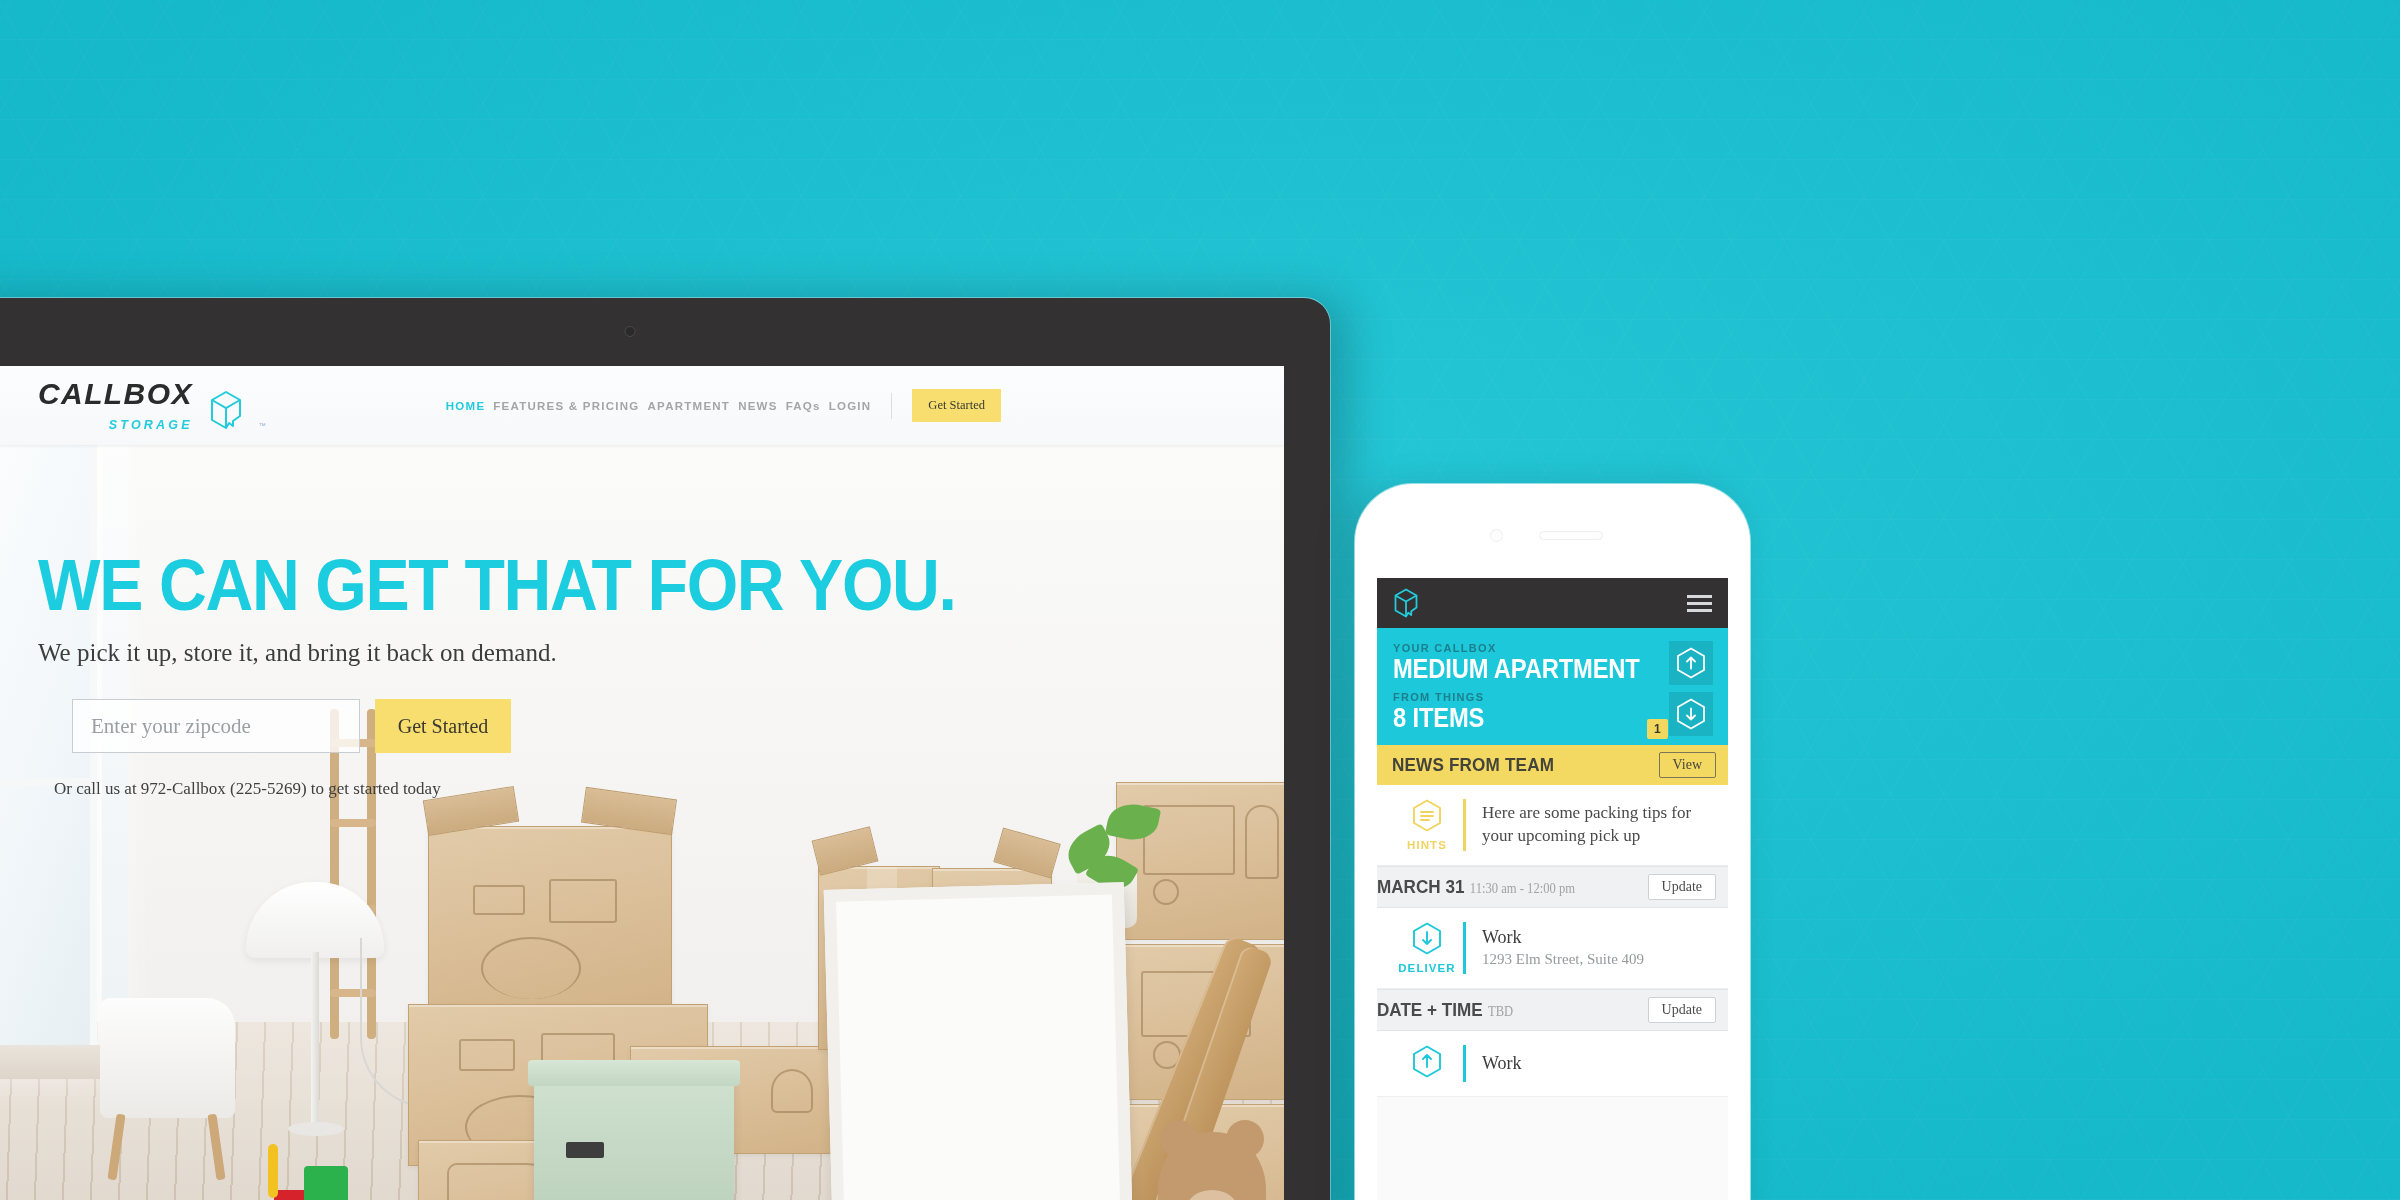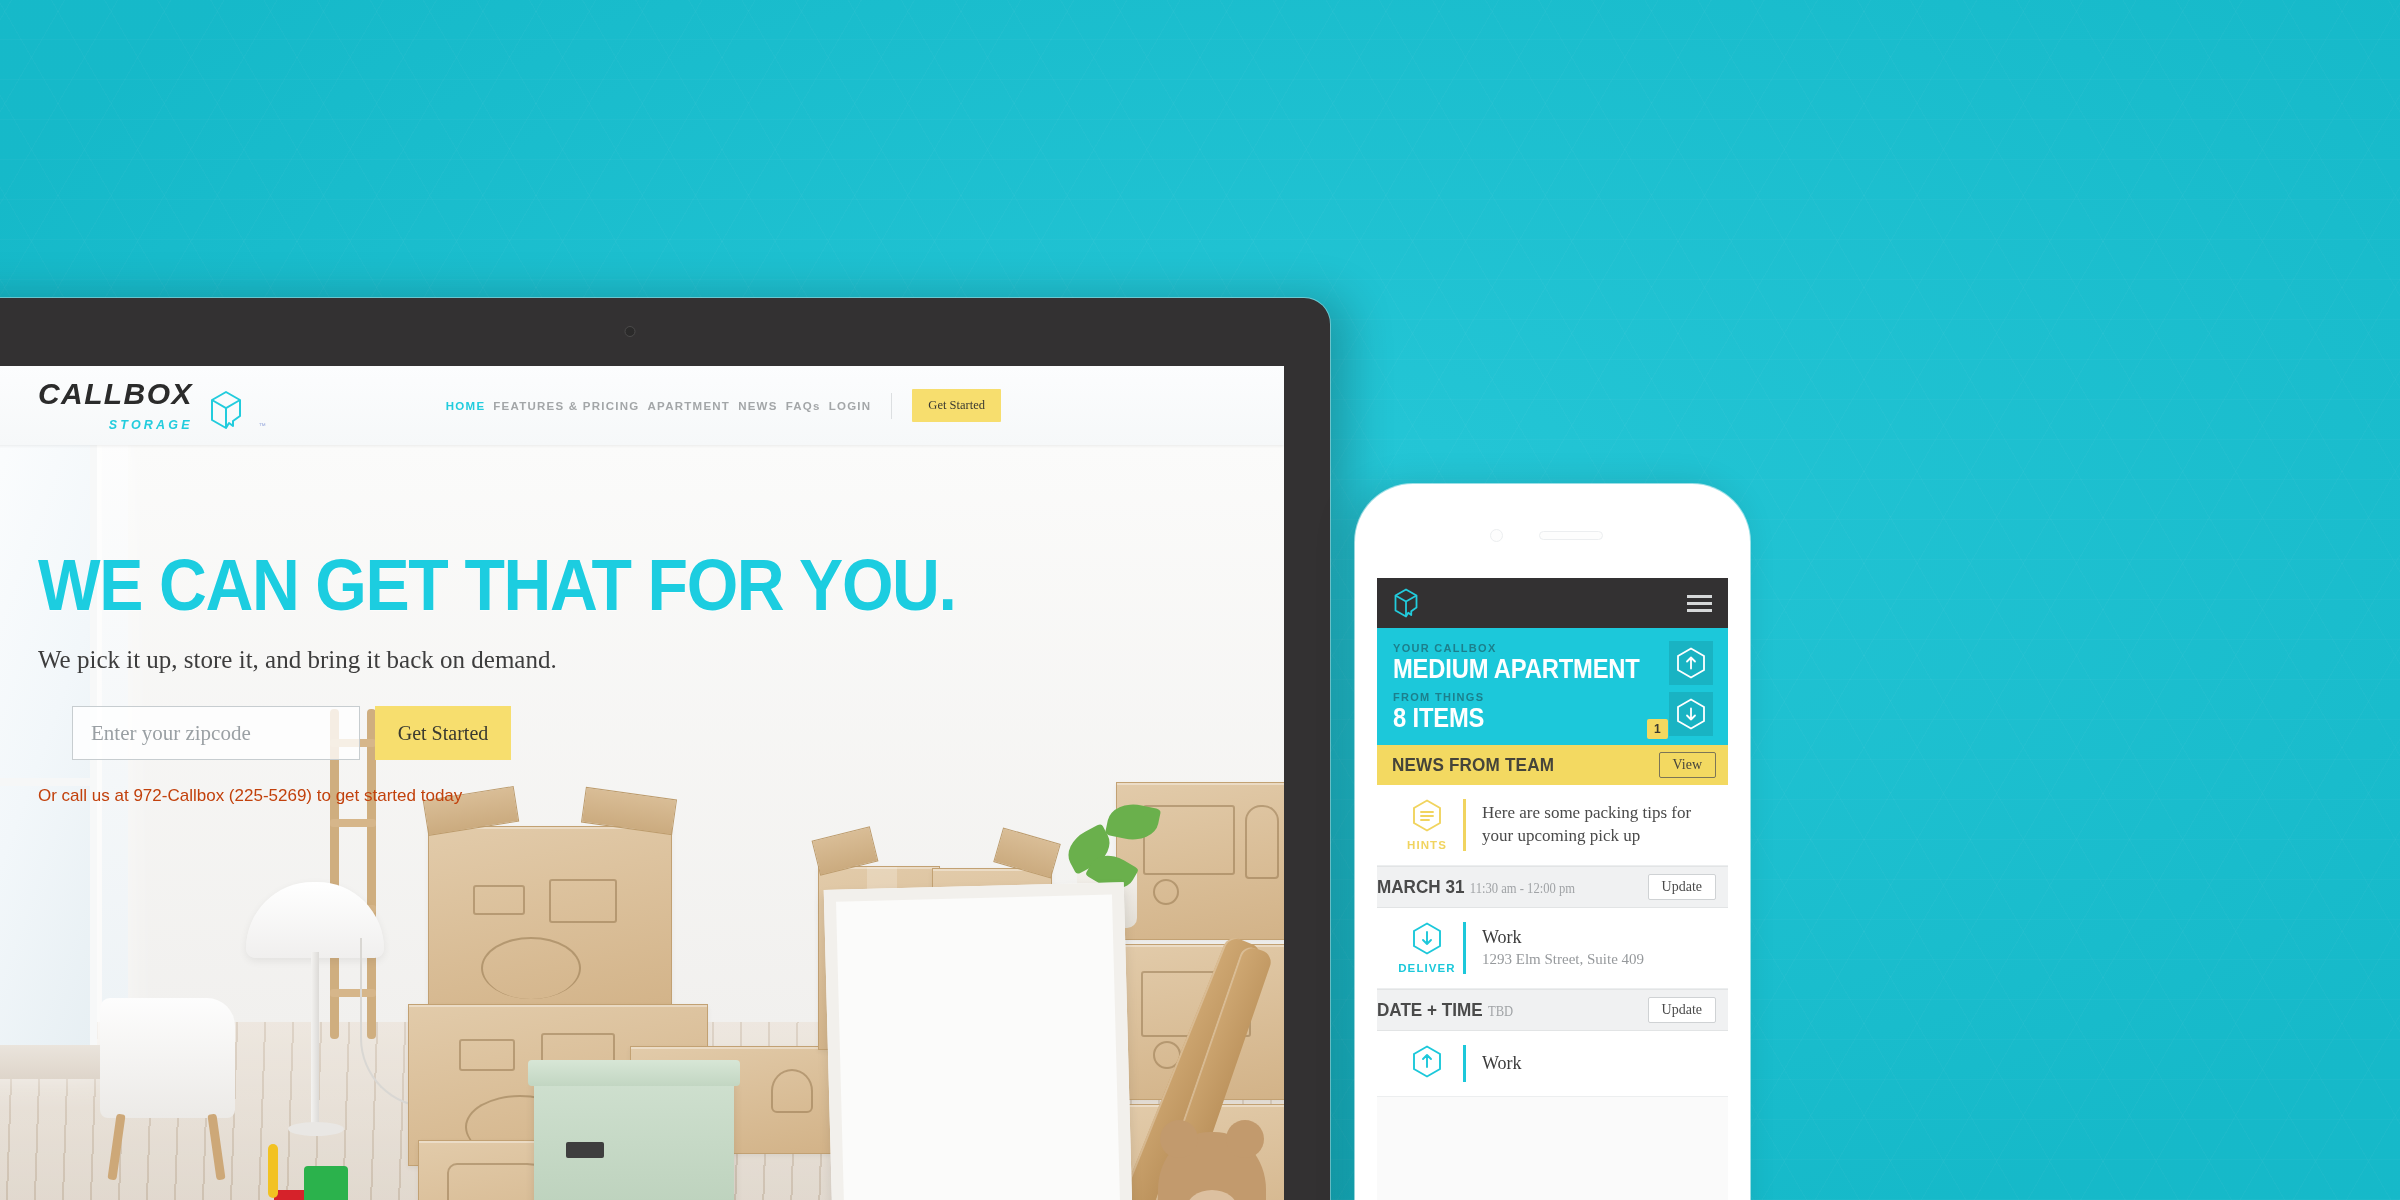--- a/index.html
+++ b/index.html
@@ -220,39 +220,39 @@
   #hero-copy{ position:absolute; left:108px; top:106px; z-index:4; }
   #hero-title{
     font-family:"Liberation Sans", sans-serif;
     font-weight:bold; font-size:72px; line-height:.95;
     letter-spacing:-1.5px; color:#1ccde0;
     text-shadow:0 1px 1px rgba(255,255,255,.6);
     white-space:nowrap;
     transform:scaleX(.92); transform-origin:left center;
   }
   #hero-sub{
-    margin-top:27px; font-family:"Liberation Serif", serif;
+    margin-top:20px; font-family:"Liberation Serif", serif;
     font-size:25px; color:#3d3d3d; white-space:nowrap;
   }
   #hero-form{ margin-top:32px; display:flex; gap:15px; align-items:stretch;padding-left:34px; }
   #zip-input{
     width:288px; height:54px; border:1px solid #c7cdd0;
     background:rgba(255,255,255,.78);
     font-family:"Liberation Serif", serif; font-size:21px;
     color:#555; padding:0 18px; outline:none;
   }
   #zip-input::placeholder{ color:#9aa0a4; }
   #hero-cta{
     width:136px; height:54px; background:#f7de6e; border:none;
     font-family:"Liberation Serif", serif; font-size:20px; color:#3a3a30;
     cursor:pointer;
   }
   #hero-phone{
-    margin-top:26px; font-family:Liberation Sans, sans-serif;
-    font-size:17px; color:#c2410c;
+    margin-top:26px; font-family:Liberation Serif, serif;
+    font-size:17px; color:#404040;margin-left:16px;
   }
 
   
   #phone{
     position:absolute; left:1355px; top:484px;
     width:395px; height:740px;
     background:#ffffff;
     border-radius:58px 58px 0 0;
     box-shadow:0 0 0 1px rgba(255,255,255,.55), -8px 0 34px rgba(0,0,0,.13);
   }

